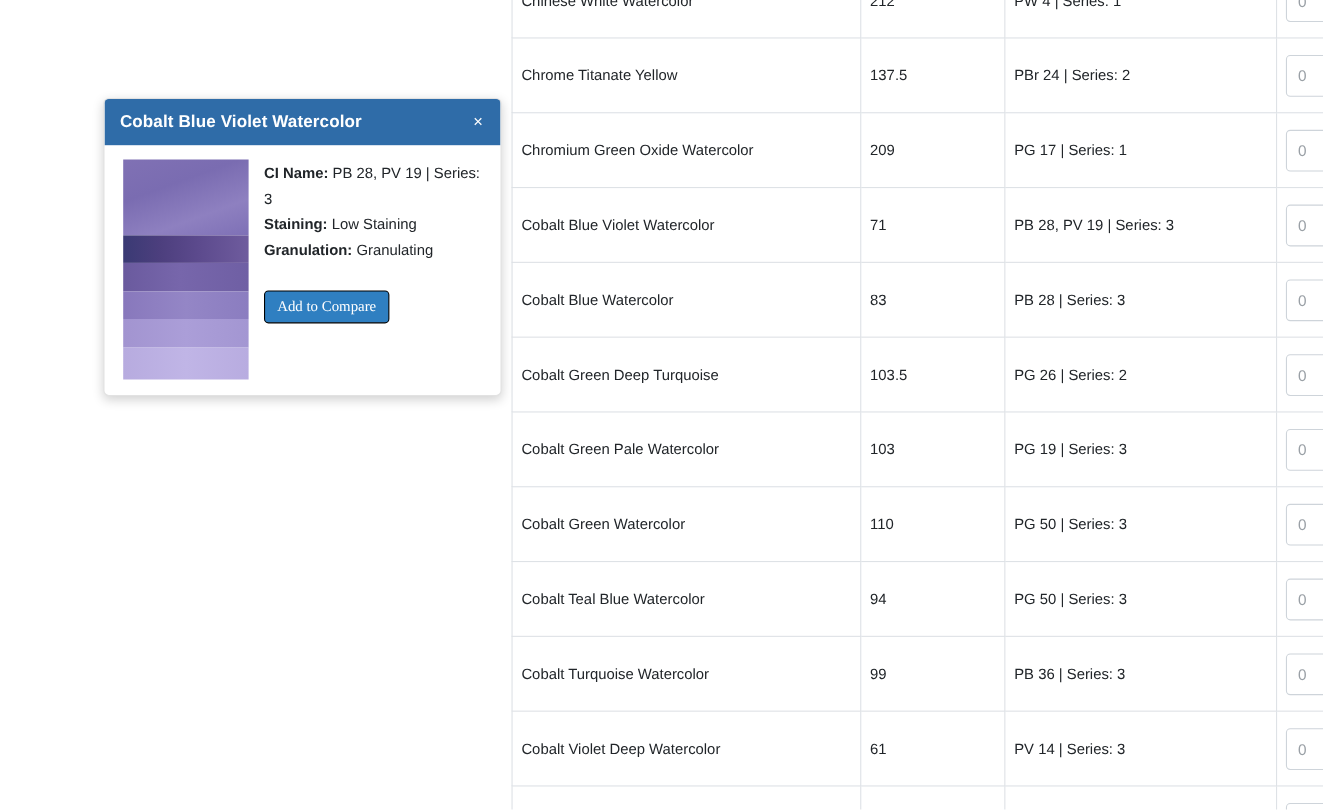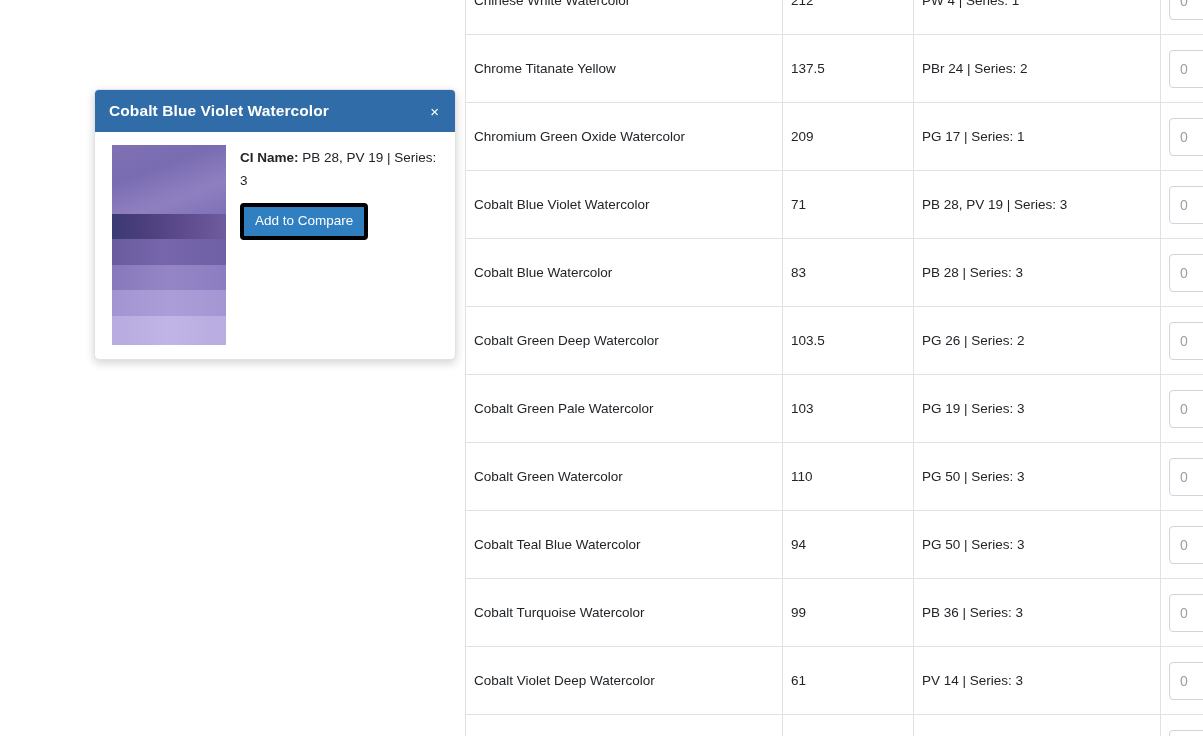--- a/index.html
+++ b/index.html
@@ -141,27 +141,27 @@
     flex: 1 1 auto;
     font-size: 13.5px;
     line-height: 1.72;
     color: #212529;
     padding-top: 1px;
   }
   .details .lbl { font-weight: bold; }
   .detail-row { margin: 0; }
   .compare-btn {
     display: inline-block;
-    margin-top: 11px;
+    margin-top: 25px;
     background: #2f7fc1;
     color: #ffffff;
-    border: 4px solid #000000;
+    border: 1px solid #000000;
     border-radius: 4px;
     font-size: 13.5px;
-    font-family: Liberation Sans, sans-serif;
+    font-family: Liberation Serif, serif;
     padding: 7px 11px 8px;
     cursor: pointer;
     line-height: 1;
   }
 </style>
 </head>
 <body>
 
 <div id="page">
 
@@ -204,21 +204,21 @@
         </tr>
         <tr>
           <td class="col-name">Cobalt Blue Watercolor</td>
           <td class="col-chroma">83</td>
           <td class="col-ci">PB 28 | Series: 3</td>
           <td class="col-input">
             <input class="qty" type="text" placeholder="0" style="">
           </td>
         </tr>
         <tr>
-          <td class="col-name">Cobalt Green Deep Watercolor</td>
+          <td class="col-name">Cobalt Green Deep Turquoise</td>
           <td class="col-chroma">103.5</td>
           <td class="col-ci">PG 26 | Series: 2</td>
           <td class="col-input">
             <input class="qty" type="text" placeholder="0" style="">
           </td>
         </tr>
         <tr>
           <td class="col-name">Cobalt Green Pale Watercolor</td>
           <td class="col-chroma">103</td>
           <td class="col-ci">PG 19 | Series: 3</td>
@@ -282,18 +282,26 @@
         <div class="swatch sw2"></div>
         <div class="swatch sw3"></div>
         <div class="swatch sw4"></div>
         <div class="swatch sw5"></div>
       </div>
       <div class="details">
         <p class="detail-row">
           <span class="lbl">CI Name:</span>
           <span>PB 28, PV 19 | Series: 3</span>
         </p>
+        <p class="detail-row">
+          <span class="lbl">Staining:</span>
+          <span>Low Staining</span>
+        </p>
+        <p class="detail-row">
+          <span class="lbl">Granulation:</span>
+          <span>Granulating</span>
+        </p>
         <button class="compare-btn">Add to Compare</button>
       </div>
     </div>
   </div>
 
 </div>
 
 </body></html>

